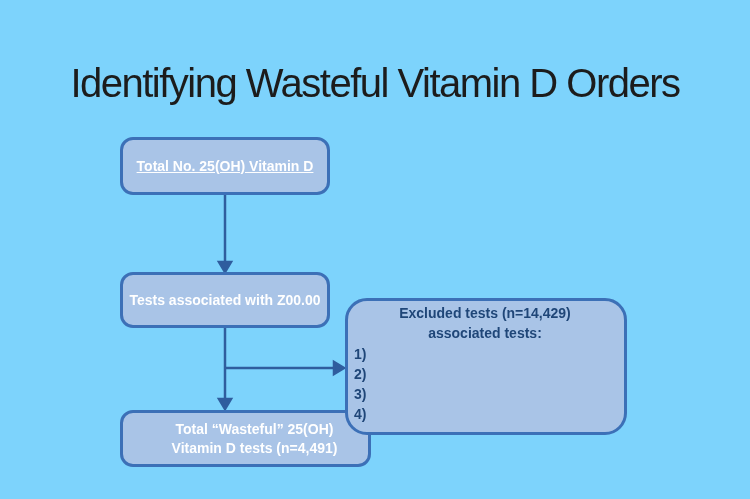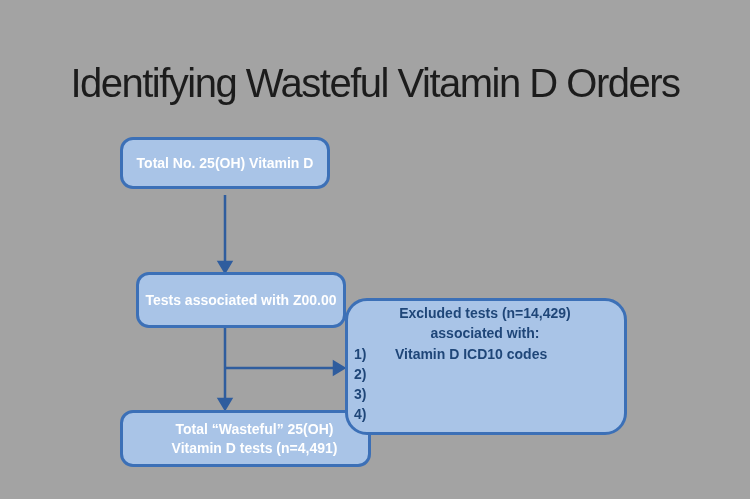--- a/index.html
+++ b/index.html
@@ -8,21 +8,21 @@
     background: #ffffff;
     font-family: "Liberation Sans", sans-serif;
     --box-fill: #a9c4e7;
     --box-border: #3c70b7;
     --arrow: #2f5d9e;
     --list-text: #1f4678;
   }
   .slide {
     position: relative;
     width: 750px; height: 499px;
-    background: #a3a3a3;
+    background: #7dd3fc;
     overflow: hidden;
   }
   .title {
     position: absolute;
     left: 0; top: 58px;
     width: 750px;
     text-align: center;
     font-size: 40px;
     letter-spacing: -1.5px;
     color: #1c1c1c;
@@ -38,22 +38,22 @@
     color: #ffffff;
     font-weight: bold;
     font-size: 14px;
     line-height: 19px;
     text-align: center;
     display: flex;
     flex-direction: column;
     justify-content: center;
     padding: 2px 6px;
   }
-  .box-total    { left: 120px; top: 137px; width: 210px; height: 52px; }
-  .box-z0000    { left: 136px; top: 272px; width: 210px; height: 56px; }
+  .box-total    { left: 120px; top: 137px; width: 210px; height: 58px; text-decoration: underline; }
+  .box-z0000    { left: 120px; top: 272px; width: 210px; height: 56px; }
   .box-wasteful { left: 120px; top: 410px; width: 251px; height: 57px; padding-left: 24px; }
   .box-excluded {
     left: 345px; top: 298px; width: 282px; height: 137px;
     border-radius: 22px;
     color: var(--list-text);
     justify-content: flex-start;
     padding: 2px 8px 4px 6px;
     text-align: left;
   }
   .excl-header { text-align: center; line-height: 20px; }
@@ -98,25 +98,24 @@
     <span>Tests associated with Z00.00</span>
   </div>
 
   <div class="flow-box box-wasteful">
     <span>Total “Wasteful” 25(OH)</span>
     <span>Vitamin D tests (n=4,491)</span>
   </div>
 
   <div class="flow-box box-excluded">
     <div class="excl-header">Excluded tests (n=14,429)</div>
-    <div class="excl-header">associated with:</div>
+    <div class="excl-header">associated tests:</div>
     <div class="excl-list">
       <div class="excl-row">
         <span>1)</span>
-        <span>Vitamin D ICD10 codes</span>
       </div>
       <div class="excl-row">
         <span>2)</span>
       </div>
       <div class="excl-row">
         <span>3)</span>
       </div>
       <div class="excl-row">
         <span>4)</span>
       </div>

